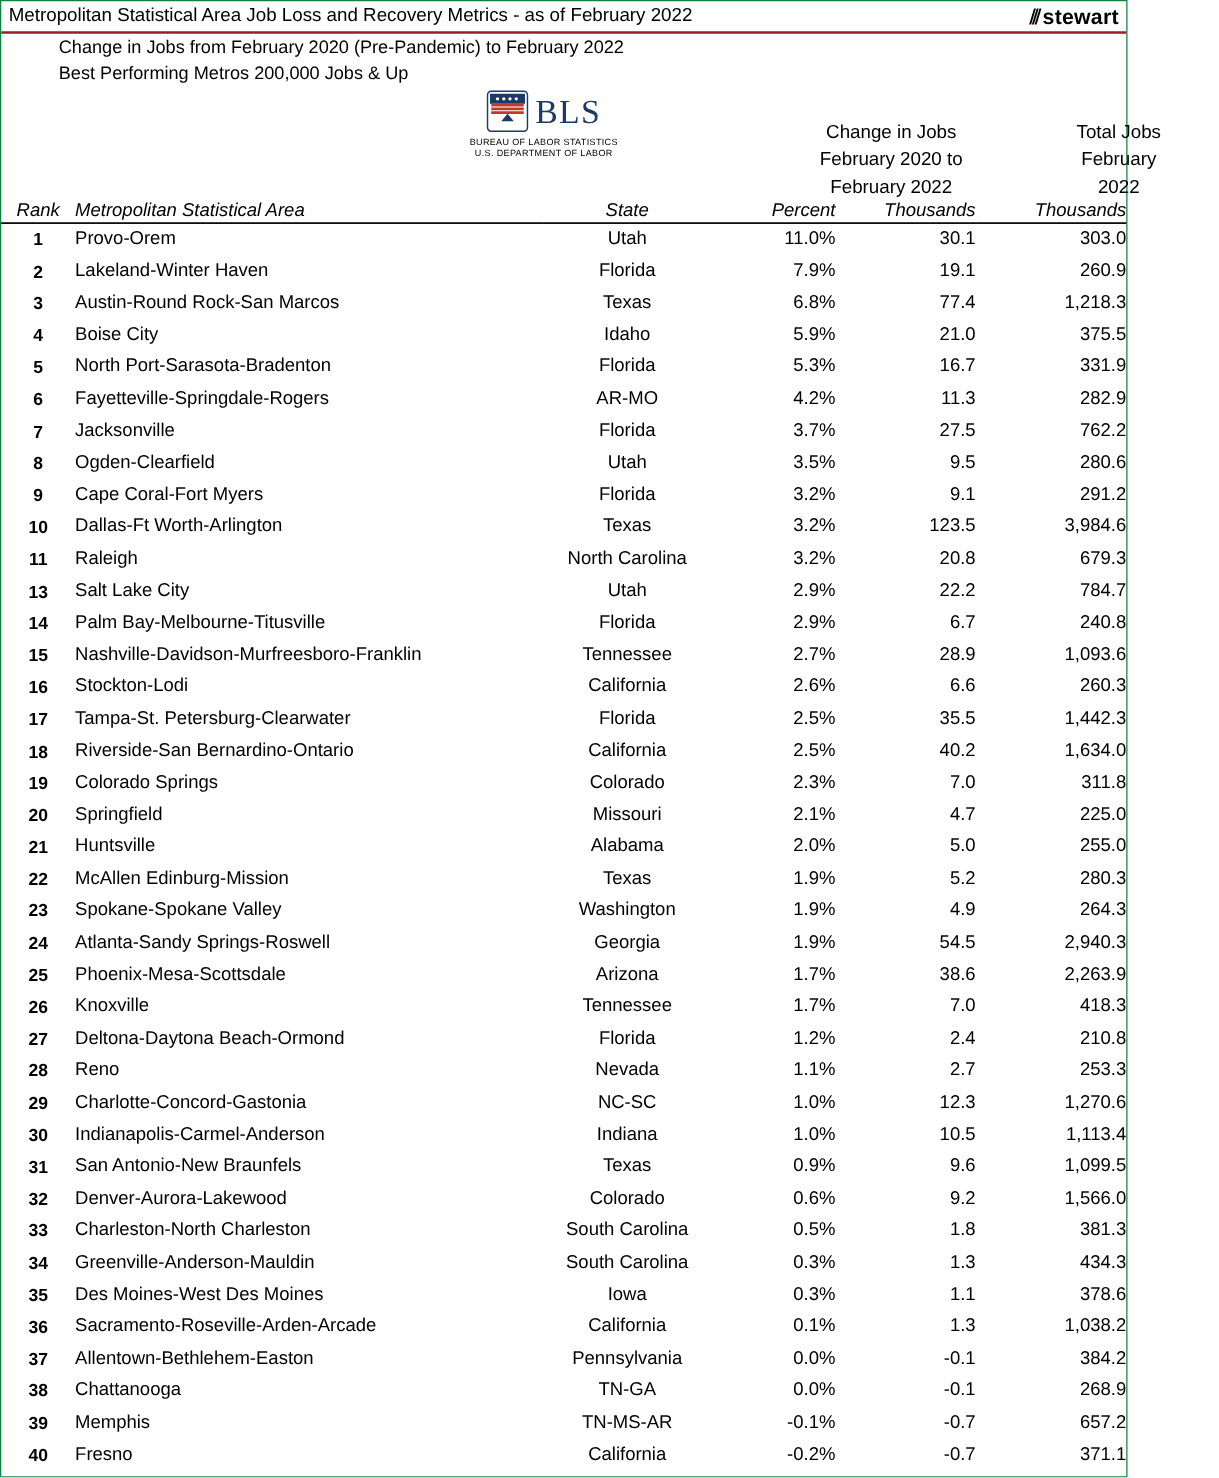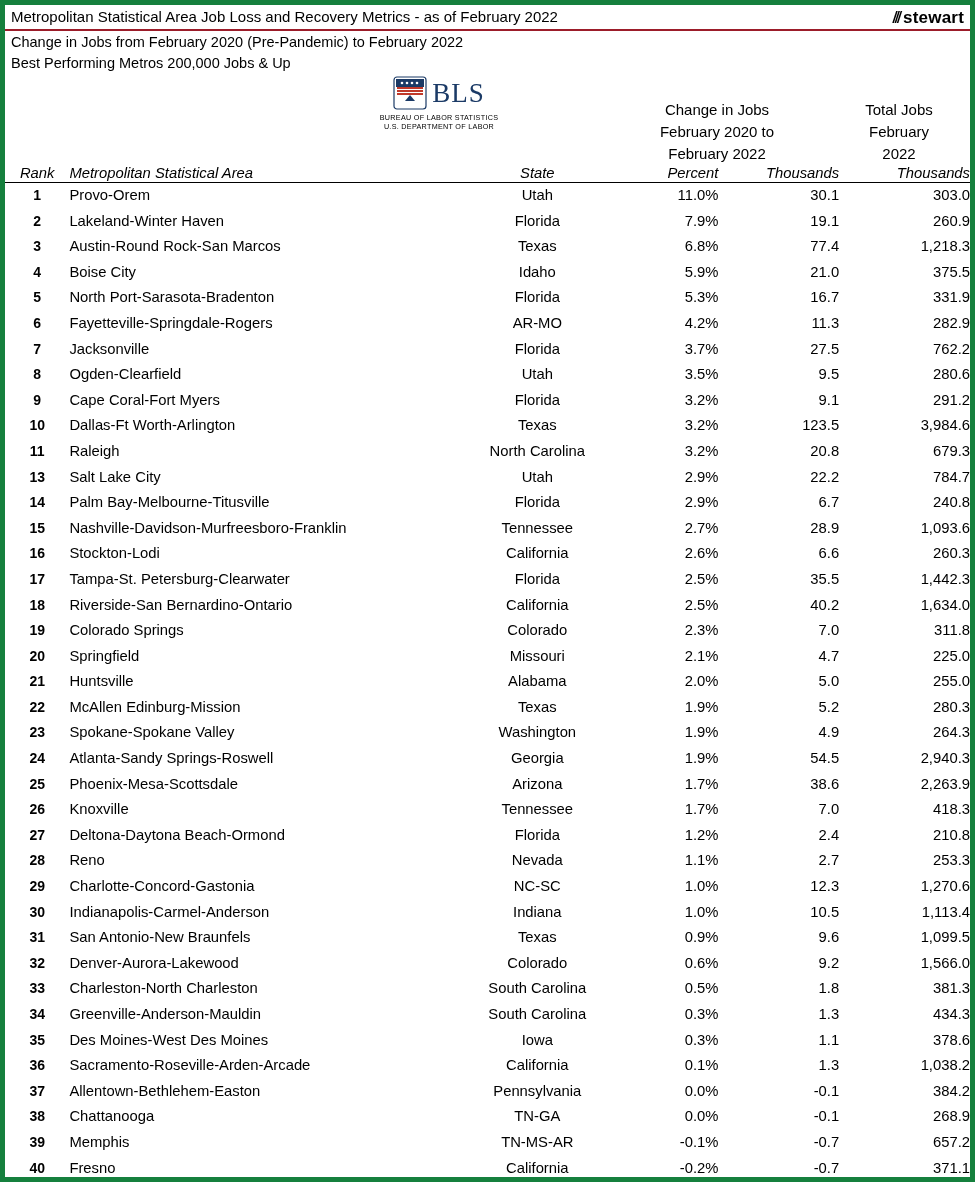--- a/index.html
+++ b/index.html
@@ -9,24 +9,24 @@
   }
   body {
     width: 975px;
     height: 1182px;
     font-family: "Liberation Sans", sans-serif;
     color: #000000;
     overflow: hidden;
   }
   .page {
     position: relative;
-    width: 975px;
+    width: 902px;
     height: 1182px;
     box-sizing: border-box;
-    border: 5px solid #15803d;
+    border: 1px solid #15803d;
   }
   
   .titlebar {
     position: relative;
     height: 26px;
     border-bottom: 2px solid #9c1d2a;
     display: flex;
     align-items: center;
     padding: 0 6px;
     box-sizing: border-box;
@@ -55,20 +55,21 @@
   .brand-name {
     font-size: 17px;
     font-weight: bold;
     letter-spacing: 0.2px;
   }
   
   .subhead {
     padding: 2px 20px 0 6px;
     font-size: 14.5px;
     line-height: 19px;
+    margin-left: 40px;
   }
   
   .headblock {
     position: relative;
     height: 92px;
   }
   .bls-logo {
     position: absolute;
     left: 364px;
     top: 2px;

